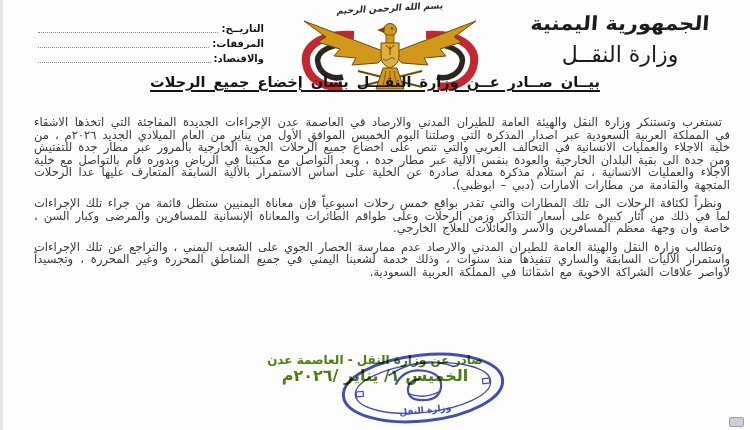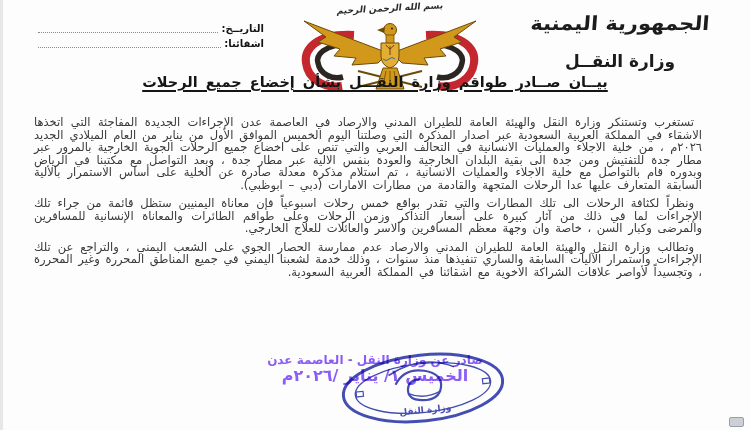--- a/index.html
+++ b/index.html
@@ -4,41 +4,41 @@
 <style>
   * { margin:0; padding:0; box-sizing:border-box; }
   html,body { background:#ffffff; }
   body { font-family:"DejaVu Sans", sans-serif; }
   .page { position:relative; width:750px; height:430px; background:#fdfdfd; overflow:hidden; direction:rtl; }
   .scan-edge { position:absolute; left:0; top:0; width:3px; height:430px; background:#e7e7e7; }
 
   
   .repblock { position:absolute; right:10px; top:12px; width:240px; text-align:center; color:#1c1c1c; }
   .republic { font-size:21px; font-weight:bold; transform:scaleY(.92) skewX(-4deg); letter-spacing:0px; }
-  .ministry { font-size:17px; font-weight:bold; letter-spacing:1px; margin-top:15px; }
+  .ministry { font-size:22px; font-weight:normal; letter-spacing:1px; margin-top:6px; }
 
   .emblem { position:absolute; left:285px; top:3px; width:210px; height:100px; text-align:center; direction:rtl; }
   .basmala { font-size:9px; font-weight:bold; color:#2a2a2a; transform:rotate(-3deg) skewX(-10deg); letter-spacing:1px; margin-bottom:0; }
   .emblem svg { display:block; margin:0 auto; }
 
   .fields { position:absolute; left:32px; top:22px; width:232px; direction:rtl; }
   .frow { display:flex; align-items:center; height:13px; margin-bottom:2px; }
   .flabel { font-size:10px; font-weight:bold; color:#141414; white-space:nowrap; }
   .fdots { flex:1; border-bottom:1.5px dotted #8a8a8a; margin:0 3px 2px 6px; height:10px; }
 
   
   .titleblock { position:absolute; top:74px; left:0; width:750px; text-align:center; color:#151515; }
   .tline { font-size:14.5px; font-weight:bold; text-decoration:underline; text-underline-offset:3px; text-decoration-thickness:1.5px; word-spacing:3px; line-height:16px; }
 
   
-  .bodytext { position:absolute; top:116px; right:48px; left:34px; color:#383838; }
+  .bodytext { position:absolute; top:116px; right:20px; left:34px; color:#383838; }
   .bodytext p { font-size:11.5px; line-height:12.5px; text-align:justify; text-justify:inter-word; word-spacing:2px; margin-bottom:6px; text-indent:8px; }
 
   
-  .sig { position:absolute; top:353px; left:225px; width:300px; text-align:center; font-weight:bold; color:#8b5cf6; z-index:1; }
+  .sig { position:absolute; top:353px; left:225px; width:300px; text-align:center; font-weight:bold; color:#4d7c0f; z-index:1; }
   .sig .sline1 { font-size:12px; line-height:15px; }
   .sig .sline2 { font-size:16px; line-height:15px; }
 
   .stamp { position:absolute; left:338px; top:352px; width:170px; height:72px; transform:rotate(-6deg); opacity:.88; mix-blend-mode:multiply; z-index:2; }
 
   .artifact { position:absolute; left:729px; top:417px; width:15px; height:10px; background:#ccd0d6; border:1px solid #9aa0a8; border-radius:2px; }
 </style>
 </head>
 <body>
 
@@ -77,27 +77,31 @@
       <path d="M96 58 l-3 15 M100 58 v16 M104 58 l3 15" stroke="#6e4a05" stroke-width=".8"></path>
     </svg>
   </div>
 
   <div class="fields">
     <div class="frow">
       <span class="flabel">التاريــخ:</span>
       <span class="fdots"></span>
     </div>
     <div class="frow">
-      <span class="flabel">اشقائنا:</span>
+      <span class="flabel">المرفقات:</span>
+      <span class="fdots"></span>
+    </div>
+    <div class="frow">
+      <span class="flabel">والاقتصاد:</span>
       <span class="fdots"></span>
     </div>
   </div>
 
   <div class="titleblock">
-    <div class="tline">بيــان صــادر طواقم وزارة النقـــل بشأن إخضاع جميع الرحلات</div>
+    <div class="tline">بيــان صــادر عــن وزارة النقـــل بشأن إخضاع جميع الرحلات</div>
   </div>
 
   <div class="bodytext">
     <p>تستغرب وتستنكر وزارة النقل والهيئة العامة للطيران المدني والارصاد في العاصمة عدن الإجراءات الجديدة المفاجئة التي اتخذها الاشقاء في المملكة العربية السعودية عبر اصدار المذكرة التي وصلتنا اليوم الخميس الموافق الأول من يناير من العام الميلادي الجديد ٢٠٢٦م ، من خلية الاجلاء والعمليات الانسانية في التحالف العربي والتي تنص على اخضاع جميع الرحلات الجوية الخارجية بالمرور عبر مطار جدة للتفتيش ومن جدة الى بقية البلدان الخارجية والعودة بنفس الالية عبر مطار جدة ، وبعد التواصل مع مكتبنا في الرياض وبدوره قام بالتواصل مع خلية الاجلاء والعمليات الانسانية ، تم استلام مذكرة معدلة صادرة عن الخلية على أساس الاستمرار بالألية السابقة المتعارف عليها عدا الرحلات المتجهة والقادمة من مطارات الامارات (دبي – ابوظبي).</p>
     <p>ونظراً لكثافة الرحلات الى تلك المطارات والتي تقدر بواقع خمس رحلات اسبوعياً فإن معاناة اليمنيين ستظل قائمة من جراء تلك الإجراءات لما في ذلك من آثار كبيرة على أسعار التذاكر وزمن الرحلات وعلى طواقم الطائرات والمعاناة الإنسانية للمسافرين والمرضى وكبار السن ، خاصة وان وجهة معظم المسافرين والاسر والعائلات للعلاج الخارجي.</p>
     <p>وتطالب وزارة النقل والهيئة العامة للطيران المدني والارصاد عدم ممارسة الحصار الجوي على الشعب اليمني ، والتراجع عن تلك الإجراءات واستمرار الآليات السابقة والساري تنفيذها منذ سنوات ، وذلك خدمة لشعبنا اليمني في جميع المناطق المحررة وغير المحررة ، وتجسيداً لأواصر علاقات الشراكة الاخوية مع اشقائنا في المملكة العربية السعودية.</p>
   </div>
 
   <div class="sig">
     <div class="sline1">صادر عن وزارة النقل - العاصمة عدن</div>

